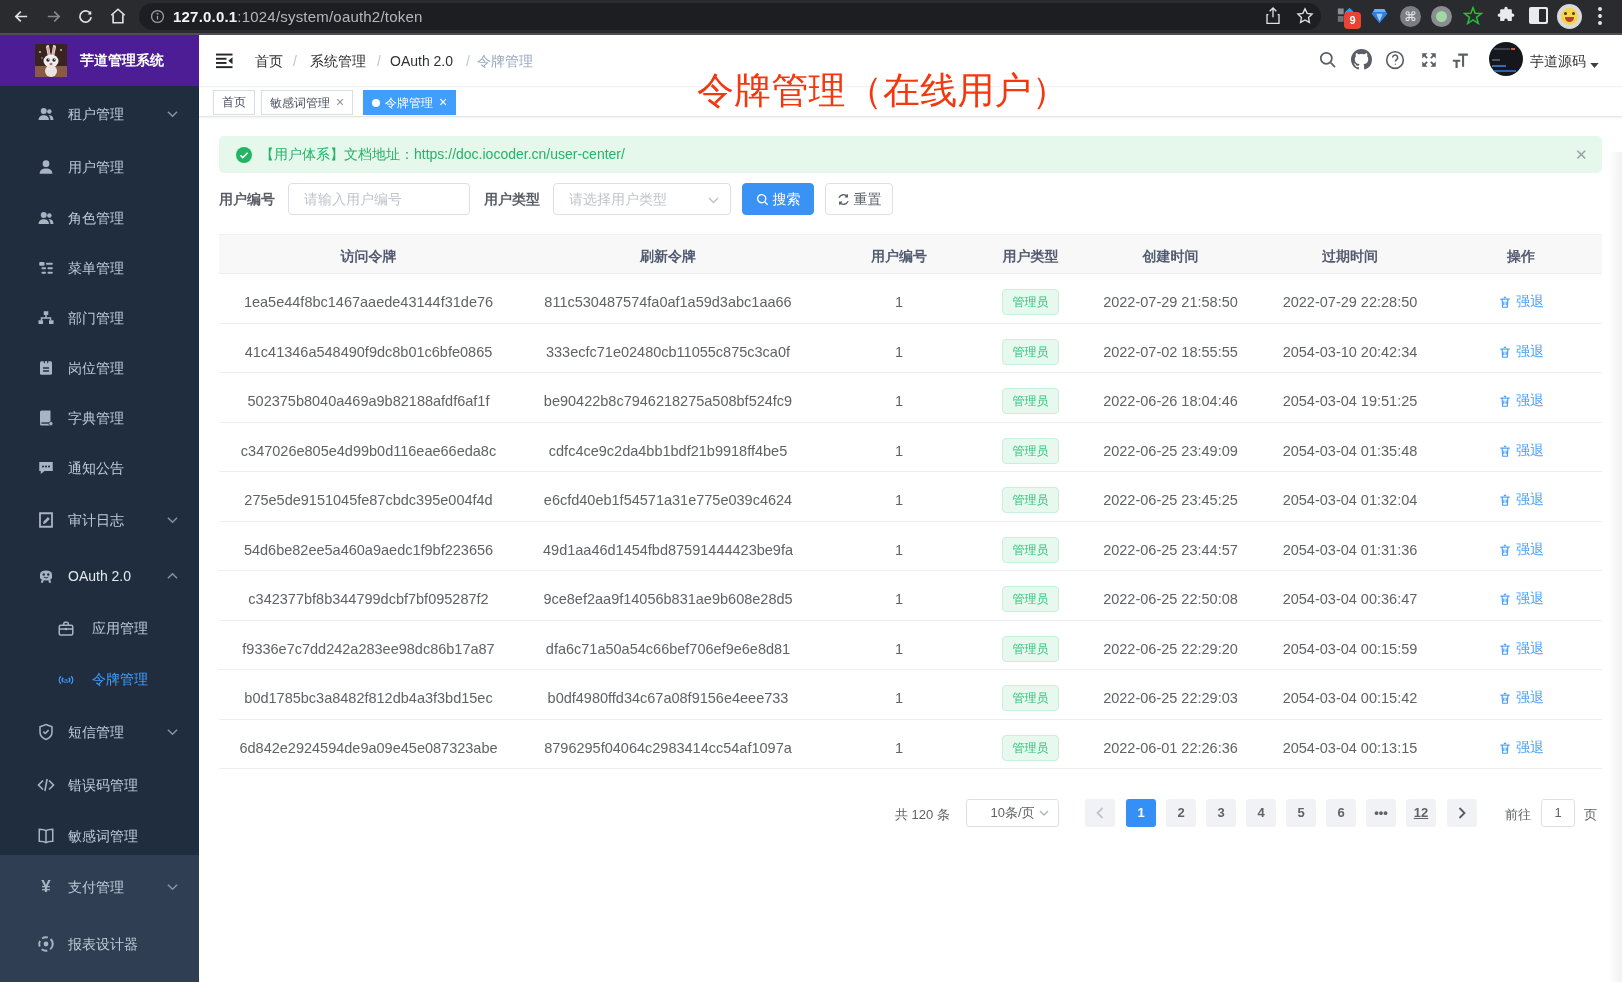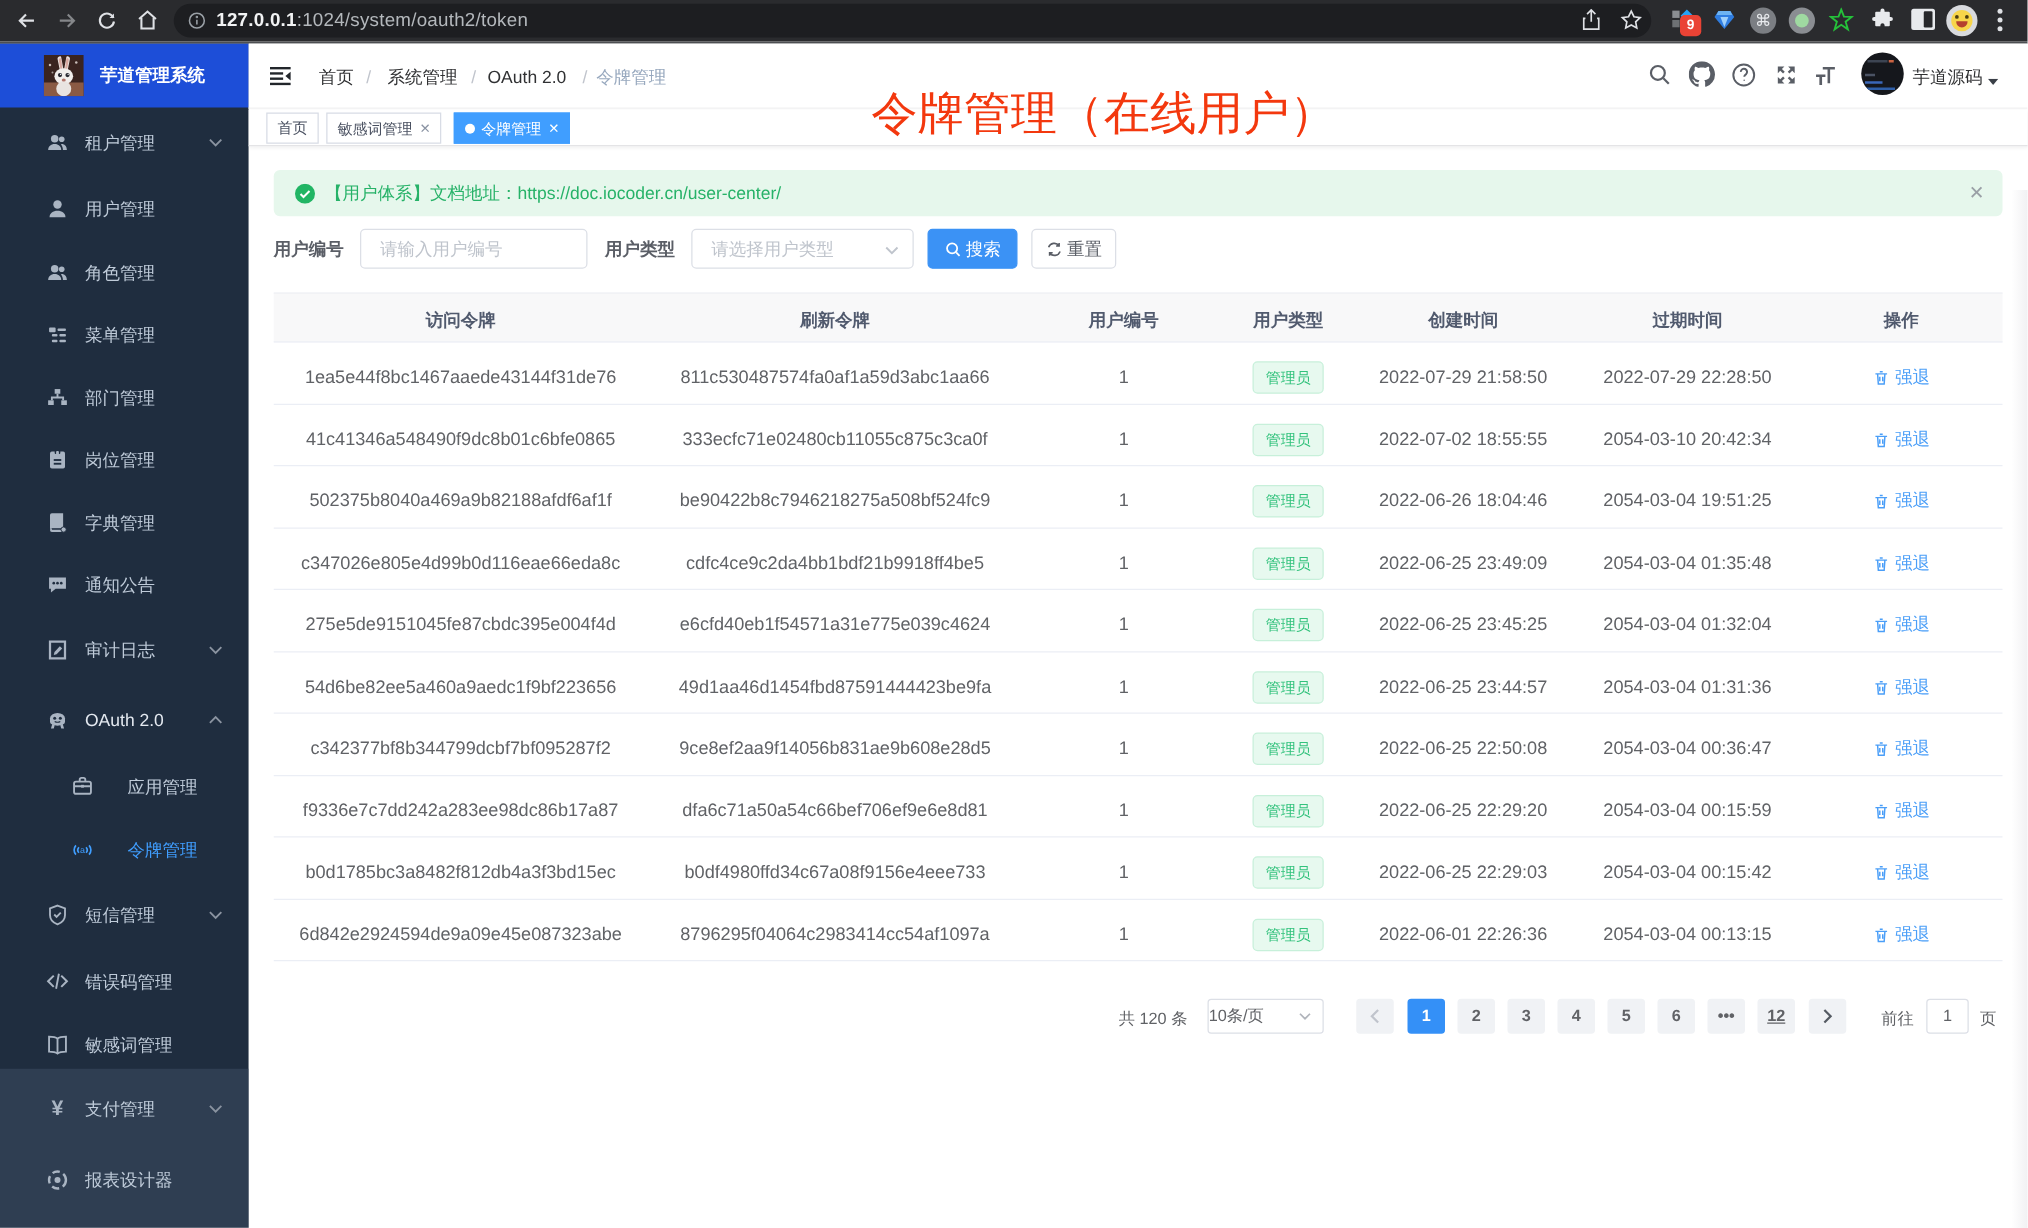--- a/index.html
+++ b/index.html
@@ -11,30 +11,30 @@
 #chrome { position:absolute; top:0; left:0; width:1622px; height:33px; background:#2a2b2e; }
 #chrome .pill { position:absolute; left:139px; top:3px; width:1182px; height:27px;
   background:#1d1e21; border-radius:13.5px; }
 #chrome .url { position:absolute; left:173px; top:0; height:33px; line-height:33px;
   font-size:15px; color:#b4b8bc; letter-spacing:0.2px; }
 #chrome .url b { color:#f2f3f4; font-weight:bold; }
 #edgeline { position:absolute; top:33px; left:0; width:1622px; height:2px; background:#4d4f52; }
 
 
 #sidebar { position:absolute; top:35px; left:0; width:199px; height:947px; background:#1f2d3f; }
-#logo { position:absolute; top:0; left:0; width:199px; height:51px; background:#1d4ed8; }
+#logo { position:absolute; top:0; left:0; width:199px; height:51px; background:#4c1d95; }
 #logo .ttl { position:absolute; left:80px; top:0; height:51px; line-height:51px; color:#fff;
   font-size:14px; font-weight:bold; }
 #sidebar .bottomzone { position:absolute; left:0; top:820px; width:199px; height:127px; background:#2f3e52; }
 .mi { position:absolute; left:0; width:199px; height:50px; }
 .mi .ic { position:absolute; left:37px; top:16px; width:18px; height:18px; }
 .mi.sub .ic { position:absolute; left:57px; top:16px; width:18px; height:18px; }
 .mi .tx { position:absolute; left:68px; top:0; height:50px; line-height:50px;
   font-size:14px; color:#bfcbd9; }
-.mi.sub .tx { left:102px; }
+.mi.sub .tx { left:92px;font-family:Liberation Mono, monospace; }
 .mi .ar { position:absolute; right:21px; top:21px; width:11px; height:8px; }
 .mi .ar svg { display:block; }
 .mi.active .tx { color:#409eff; }
 
 
 #main { position:absolute; top:35px; left:199px; width:1423px; height:947px; background:#fff; }
 #navbar { position:absolute; top:0; left:0; width:1423px; height:52px; background:#fff;
   border-bottom:1px solid #f1f1f2; }
 .crumb { position:absolute; top:0; height:52px; line-height:52px; font-size:14px; color:#303133; }
 .crumb.last { color:#97a8be; }
@@ -583,21 +583,21 @@
         <div class="td c6">2054-03-04 00:13:15</div>
       <div class="td c7">
           <span class="oplink"><svg width="14" height="14" viewBox="0 0 24 24" fill="none" stroke="#4a9ef8" stroke-width="2">
               <path d="M4 7h16M10 4h4M7 7l1 14h8l1-14M10 11v6M14 11v6"></path>
             </svg>强退</span>
         </div>
     </div>
   </div>
   <div id="pager">
     <div class="pg" style="left:696px; top:7px;">共 120 条</div>
-    <div class="pg" style="left:767px; top:0px; width:93px; height:28px; border:1px solid #dcdfe6; border-radius:3px; line-height:26px; text-align:left;">10条/页<svg style="position:absolute;right:9px;top:10px;" width="10" height="7" viewBox="0 0 10 7">
+    <div class="pg" style="left:767px; top:0px; width:93px; height:28px; border:1px solid #dcdfe6; border-radius:3px; line-height:26px; text-align:center;">10条/页<svg style="position:absolute;right:9px;top:10px;" width="10" height="7" viewBox="0 0 10 7">
           <path d="M1 1l4 4 4-4" fill="none" stroke="#b0b4bb" stroke-width="1.4"></path>
         </svg></div>
     <div class="pbtn" style="left:886px;"><svg style="margin-top:8px;" width="8" height="12" viewBox="0 0 8 12">
           <path d="M6.5 1L1.5 6l5 5" fill="none" stroke="#c0c4cc" stroke-width="1.8"></path>
         </svg></div>
     <div class="pbtn on" style="left:927px;">1</div>
     <div class="pbtn" style="left:967px;">2</div>
     <div class="pbtn" style="left:1007px;">3</div>
     <div class="pbtn" style="left:1047px;">4</div>
     <div class="pbtn" style="left:1087px;">5</div>

